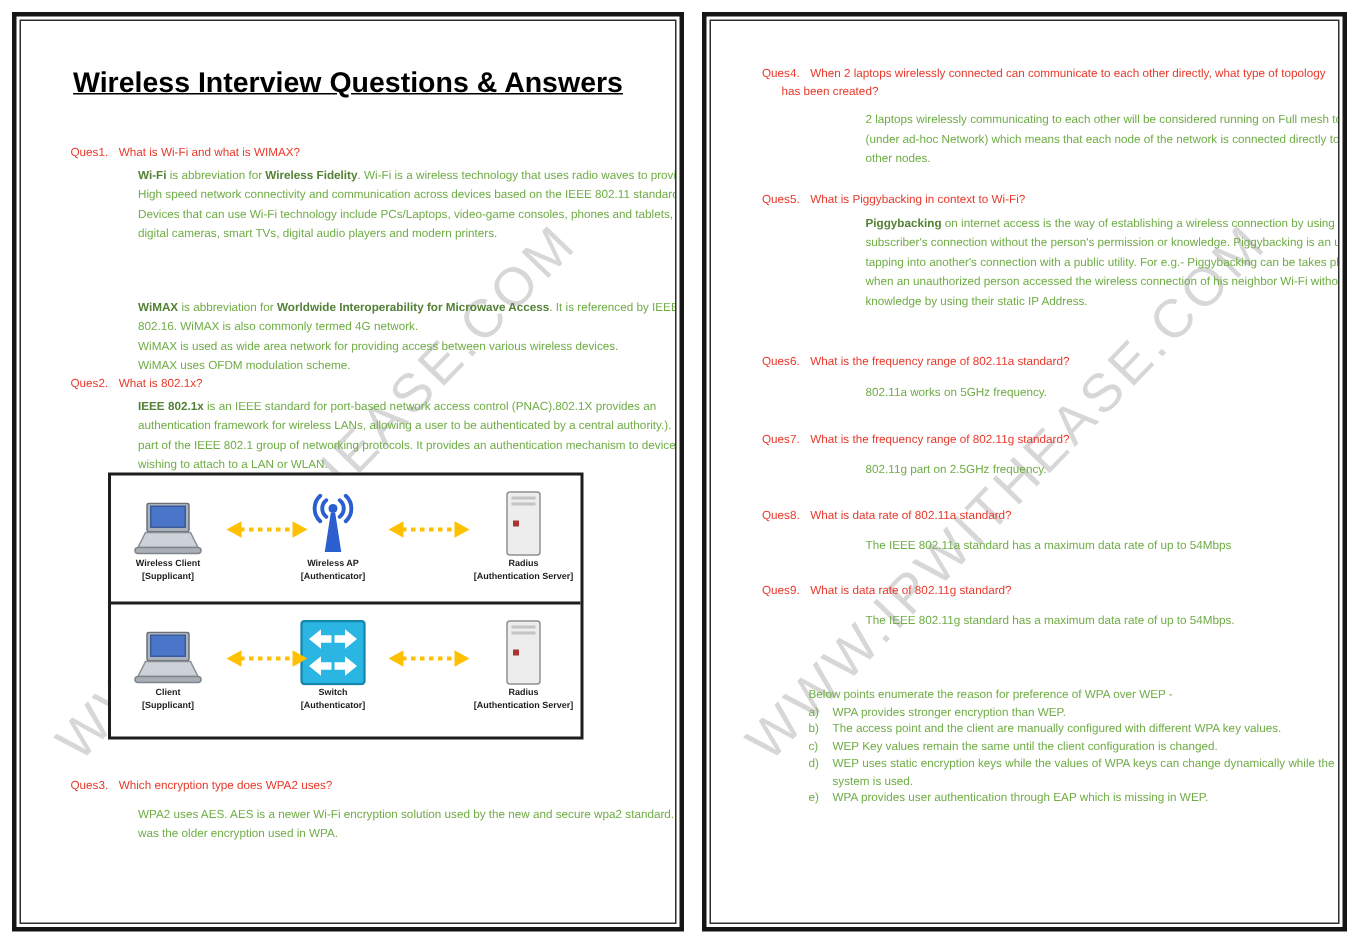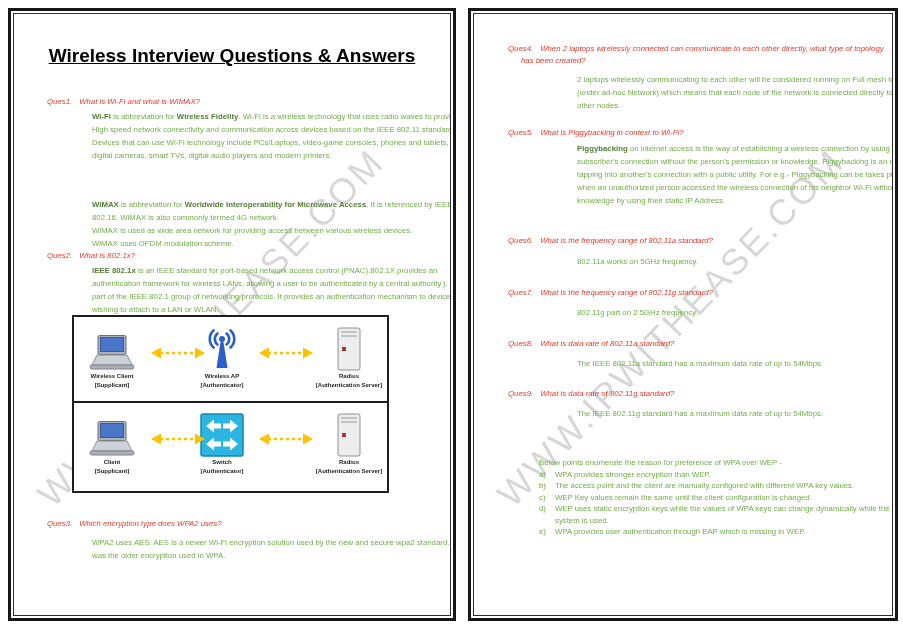--- a/index.html
+++ b/index.html
@@ -13,21 +13,21 @@
            background:#fff; overflow:hidden; }
 
   .watermark { position:absolute; left:197px; top:314px; white-space:nowrap;
     font-size:36px; letter-spacing:3px; color:rgba(110,110,110,0.28);
     transform:translate(-50%,-50%) rotate(-46deg); z-index:1; }
 
   .doc-title { position:absolute; top:31px; left:0; right:0; text-align:center;
     font-size:19px; font-weight:bold; color:#000; text-decoration:underline; z-index:2; }
 
   .q { position:absolute; font-size:7.8px; line-height:11.5px; color:#e8392b;
-       padding-left:13px; text-indent:-13px; z-index:2;font-style:italic; }
+       padding-left:13px; text-indent:-13px; z-index:2; }
   .q .qnum { margin-right:7px; }
   .ans { position:absolute; font-size:7.8px; line-height:13px; color:#70ad47; z-index:2; }
   .ans .bseg { font-weight:bold; color:#538135; }
   #page1 .q   { left:33px; width:392px; }
   #page1 .ans { left:56px; width:376px;margin-left:22px; }
   #page2 .q   { left:34px; width:382px; }
   #page2 .ans { left:59px; width:362px;margin-left:44px; }
 
   .q10-gap { display:inline-block; width:33px; }
 

